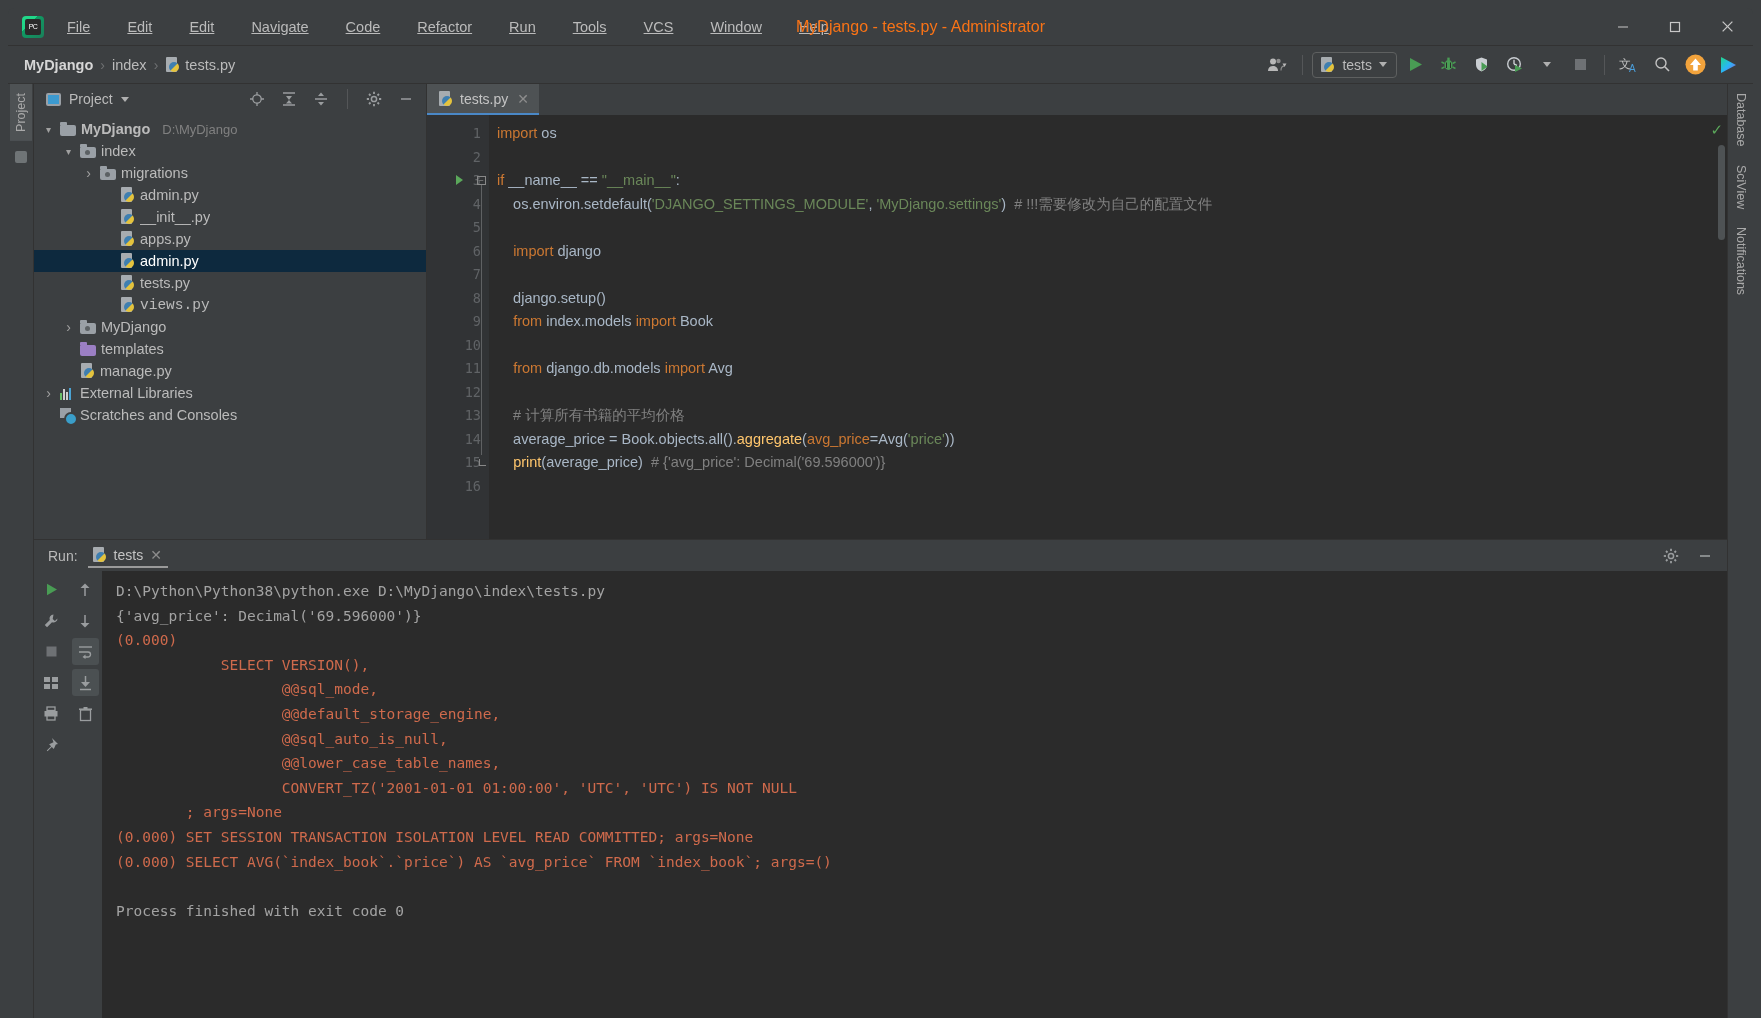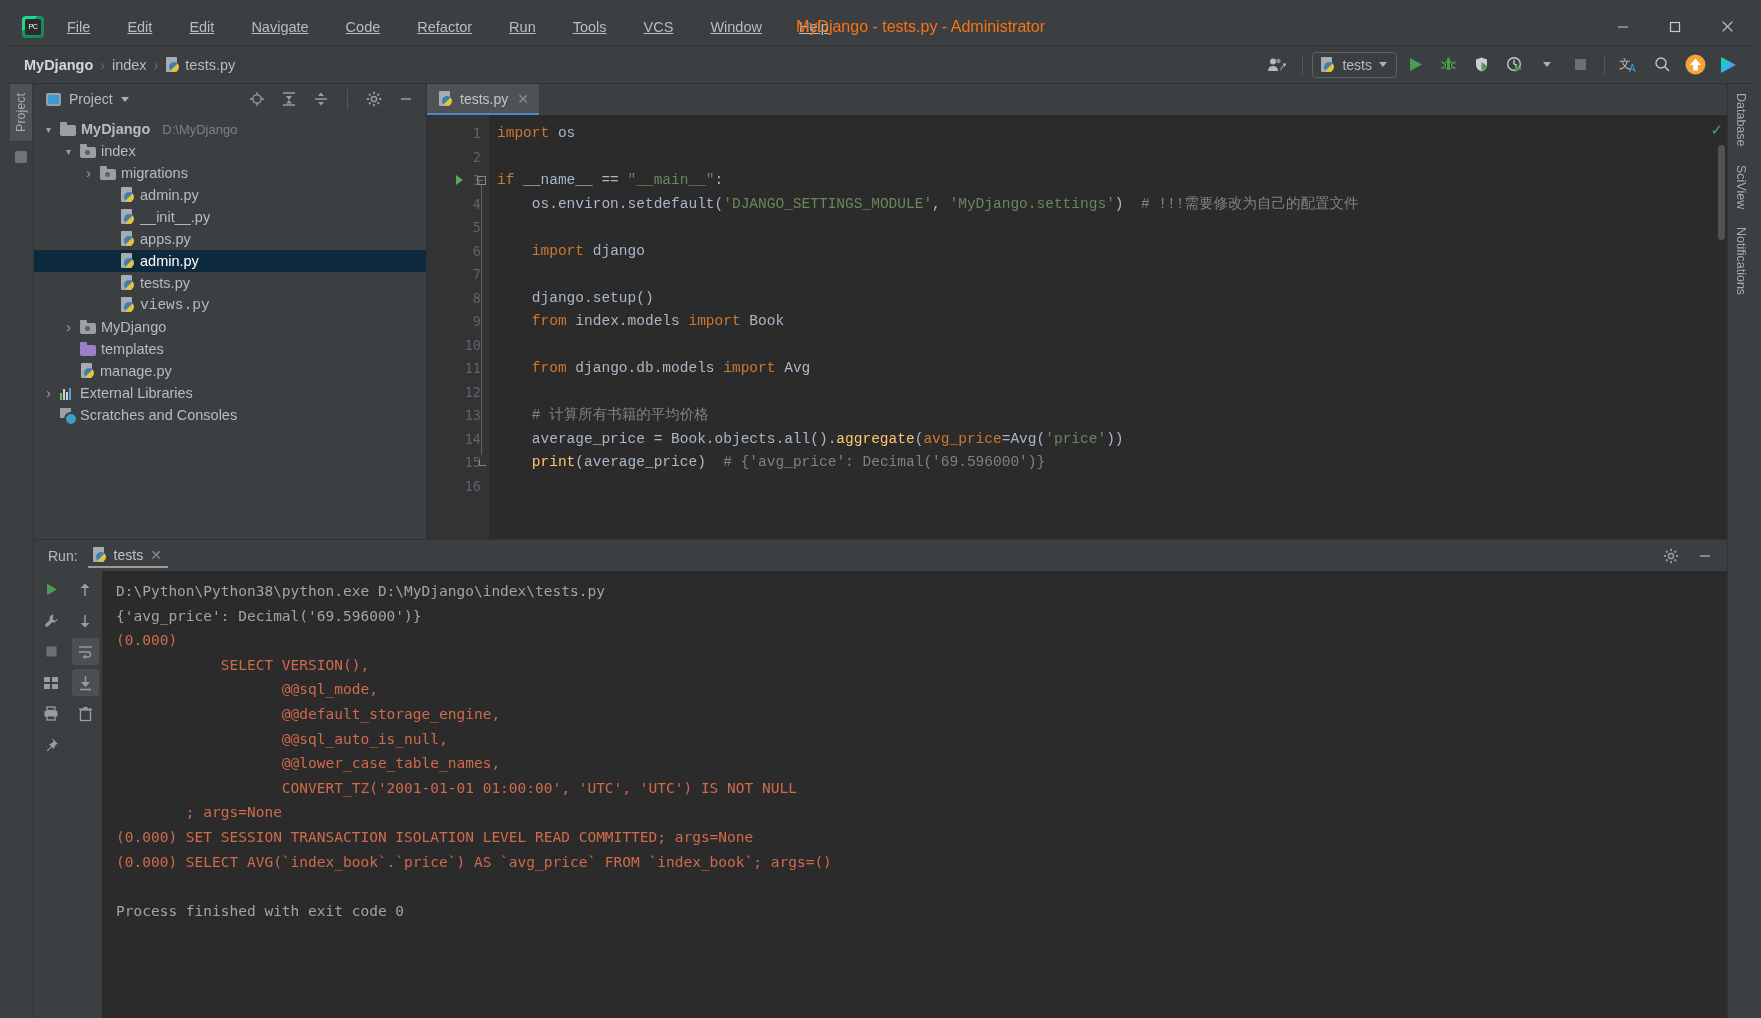--- a/index.html
+++ b/index.html
@@ -182,21 +182,21 @@
   }
   .foldmark {
     position: absolute; right: 3px; top: 7px; width: 9px; height: 9px;
     border: 1px solid #888; color: #888; font-size: 8px; line-height: 7px;
     text-align: center;
   }
   .foldline { position: absolute; right: 7px; top: 16px; width: 1px; height: 270px; background: #5f6163; }
   .foldend { position: absolute; right: 3px; top: 283px; width: 7px; height: 7px; border-left: 1px solid #888; border-bottom: 1px solid #888; }
   .code {
     flex: 1 1 auto; padding: 7px 0 12px 8px; min-width: 0;
-    font-family: Liberation Mono, monospace; font-size: 14.5px;
+    font-family: Liberation Sans, sans-serif; font-size: 14.5px;
     color: #a9b7c6; overflow: hidden; white-space: pre;
   }
   .cl { height: 23.5px; line-height: 23.5px; }
   .kw { color: #cc7832; }
   .str { color: #6a8759; }
   .cmt { color: #808080; }
   .fn { color: #ffc66d; }
   .id { color: #a9b7c6; }
   .rightrail { width: 20px; flex:0 0 20px; background:#2b2b2b; position: relative; }
   .checkok { position:absolute; right:4px; top:6px; color:#5ba85b; font-size:15px; }

